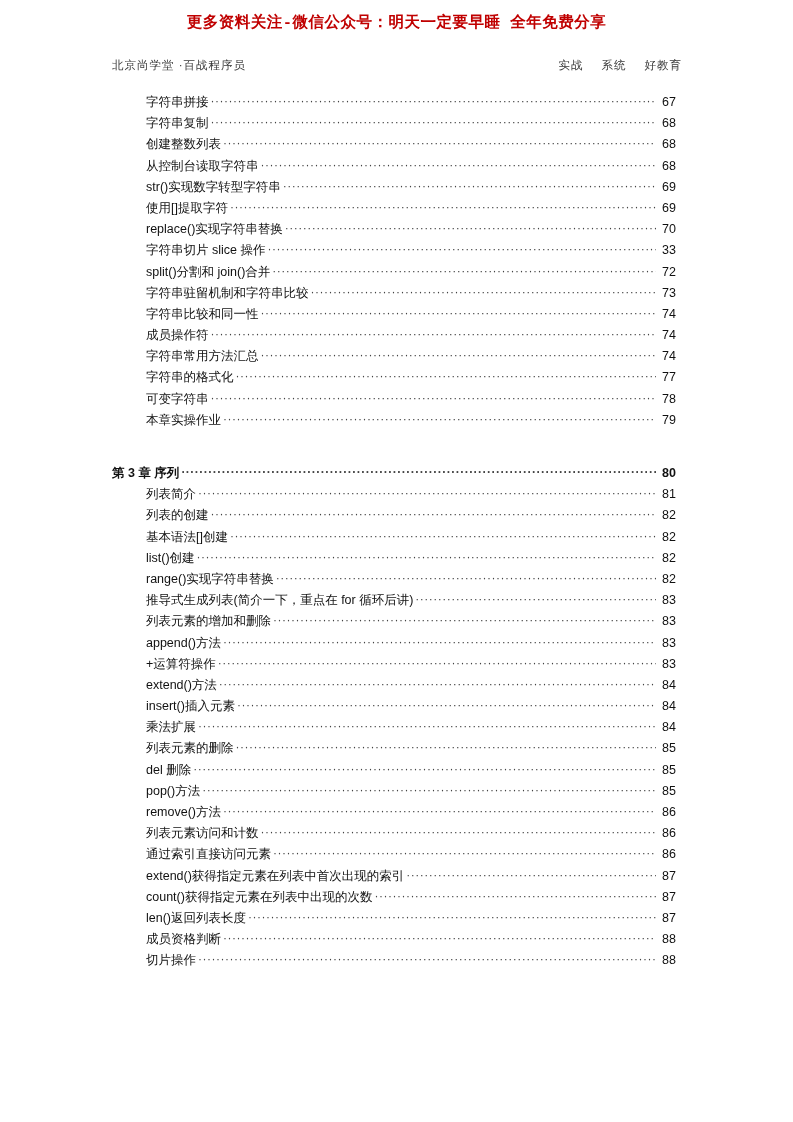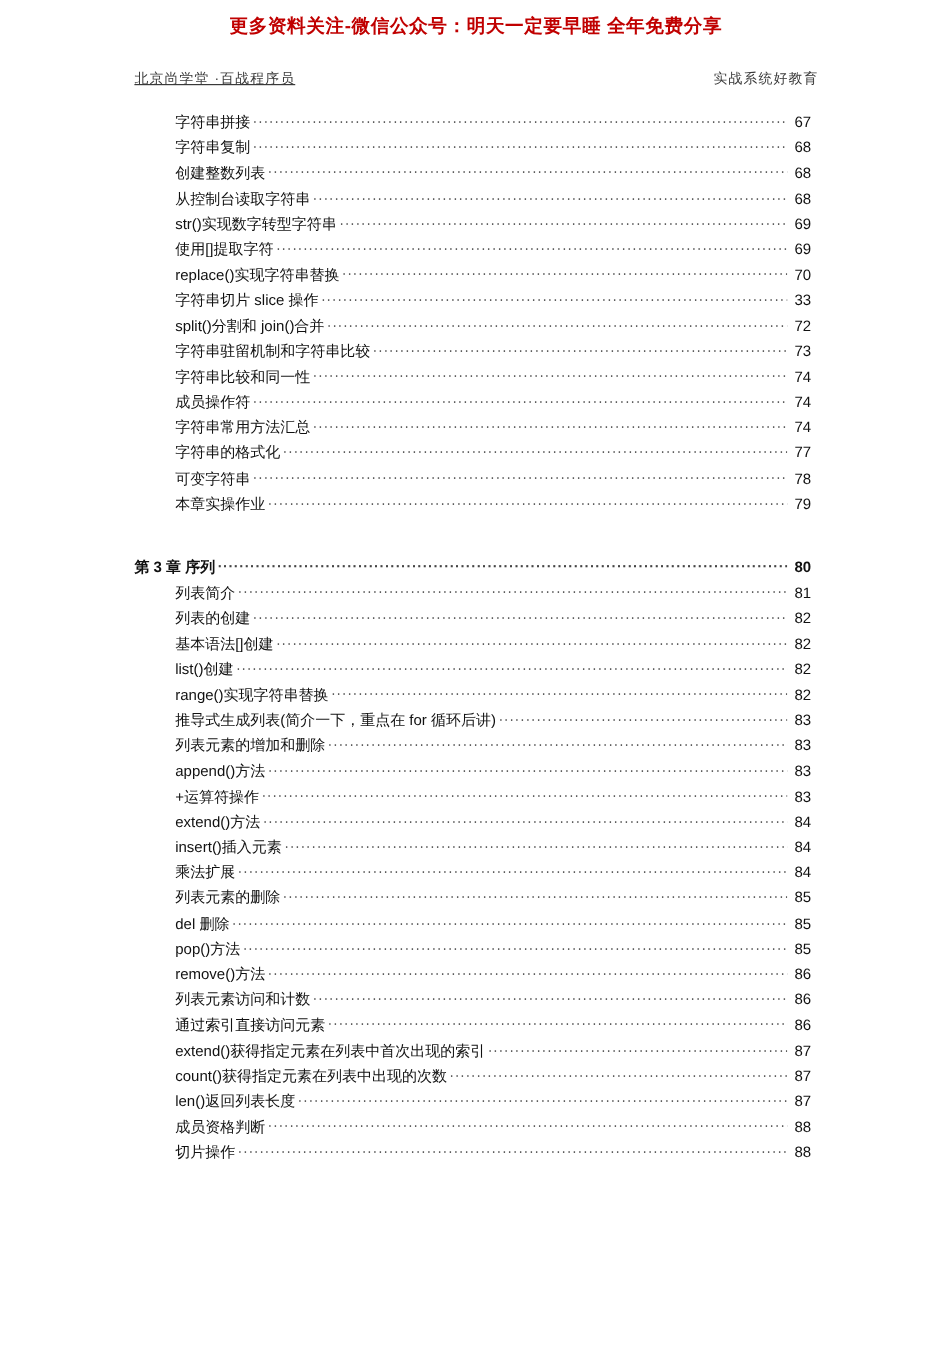--- a/index.html
+++ b/index.html
@@ -24,39 +24,39 @@
   .banner {
     position: absolute;
     top: 12px;
     left: 0;
     width: 793px;
     text-align: center;
     color: #c00000;
     font-weight: bold;
     font-size: 15.5px;
     letter-spacing: 0.5px;
-    font-family: Liberation Sans, sans-serif;
+    font-family: Liberation Mono, monospace;
   }
   .header {
     position: absolute;
     top: 58px;
     left: 112px;
     width: 570px;
     display: flex;
     justify-content: space-between;
     align-items: baseline;
     font-size: 11.5px;
     color: #3a3a3a;
   }
   .header-left {
     letter-spacing: 1px;
-    text-decoration: underline;
   }
   .header-right {
     display: flex;
+    gap: 18px;
     letter-spacing: 1px;
   }
   .toc {
     position: absolute;
     top: 96px;
     left: 112px;
     width: 570px;
   }
   .toc-row {
     display: flex;

